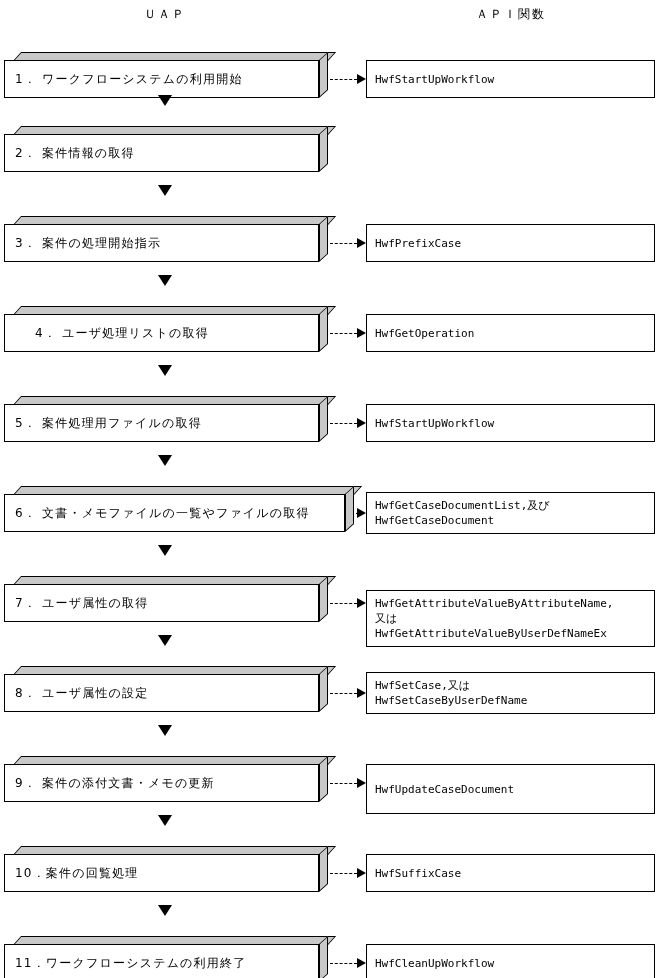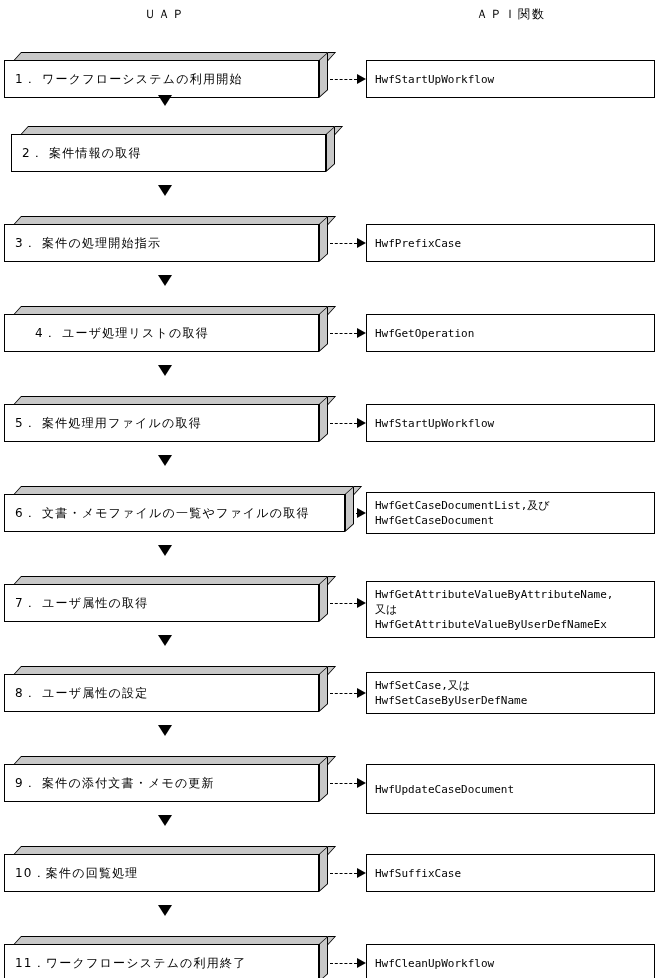--- a/index.html
+++ b/index.html
@@ -164,21 +164,21 @@
         </div>
         <div class="connector" style="left: 330px; width: 36px;">
           <div class="conn-line"></div>
           <div class="conn-arrow"></div>
         </div>
         <div class="api-box" style="height: 38px; top: 16px;">
           <div class="api-line">HwfStartUpWorkflow</div>
         </div>
       </div>
       <div class="row" style="top: 118px;">
-        <div class="uap-box" style="width: 324px; margin-left: 7px;">
+        <div class="uap-box" style="width: 324px;">
           <div class="uap-top" style="width: 315px; margin-left: 9px;"></div>
           <div class="uap-side" style="left: 315px; top: 8px;"></div>
           <div class="uap-face" style="width: 315px;">
             <span class="uap-label">2． 案件情報の取得</span>
           </div>
         </div>
       </div>
       <div class="row" style="top: 208px;">
         <div class="uap-box" style="width: 324px;">
           <div class="uap-top" style="width: 315px; margin-left: 9px;"></div>
@@ -249,21 +249,21 @@
           <div class="uap-top" style="width: 315px; margin-left: 9px;"></div>
           <div class="uap-side" style="left: 315px; top: 8px;"></div>
           <div class="uap-face" style="width: 315px;">
             <span class="uap-label">7． ユーザ属性の取得</span>
           </div>
         </div>
         <div class="connector" style="left: 330px; width: 36px;">
           <div class="conn-line"></div>
           <div class="conn-arrow"></div>
         </div>
-        <div class="api-box" style="height: 57px; top: 13px;">
+        <div class="api-box" style="height: 57px; top: 22px;">
           <div class="api-line">HwfGetAttributeValueByAttributeName,</div>
           <div class="api-line">又は</div>
           <div class="api-line">HwfGetAttributeValueByUserDefNameEx</div>
         </div>
       </div>
       <div class="row" style="top: 658px;">
         <div class="uap-box" style="width: 324px;">
           <div class="uap-top" style="width: 315px; margin-left: 9px;"></div>
           <div class="uap-side" style="left: 315px; top: 8px;"></div>
           <div class="uap-face" style="width: 315px;">

